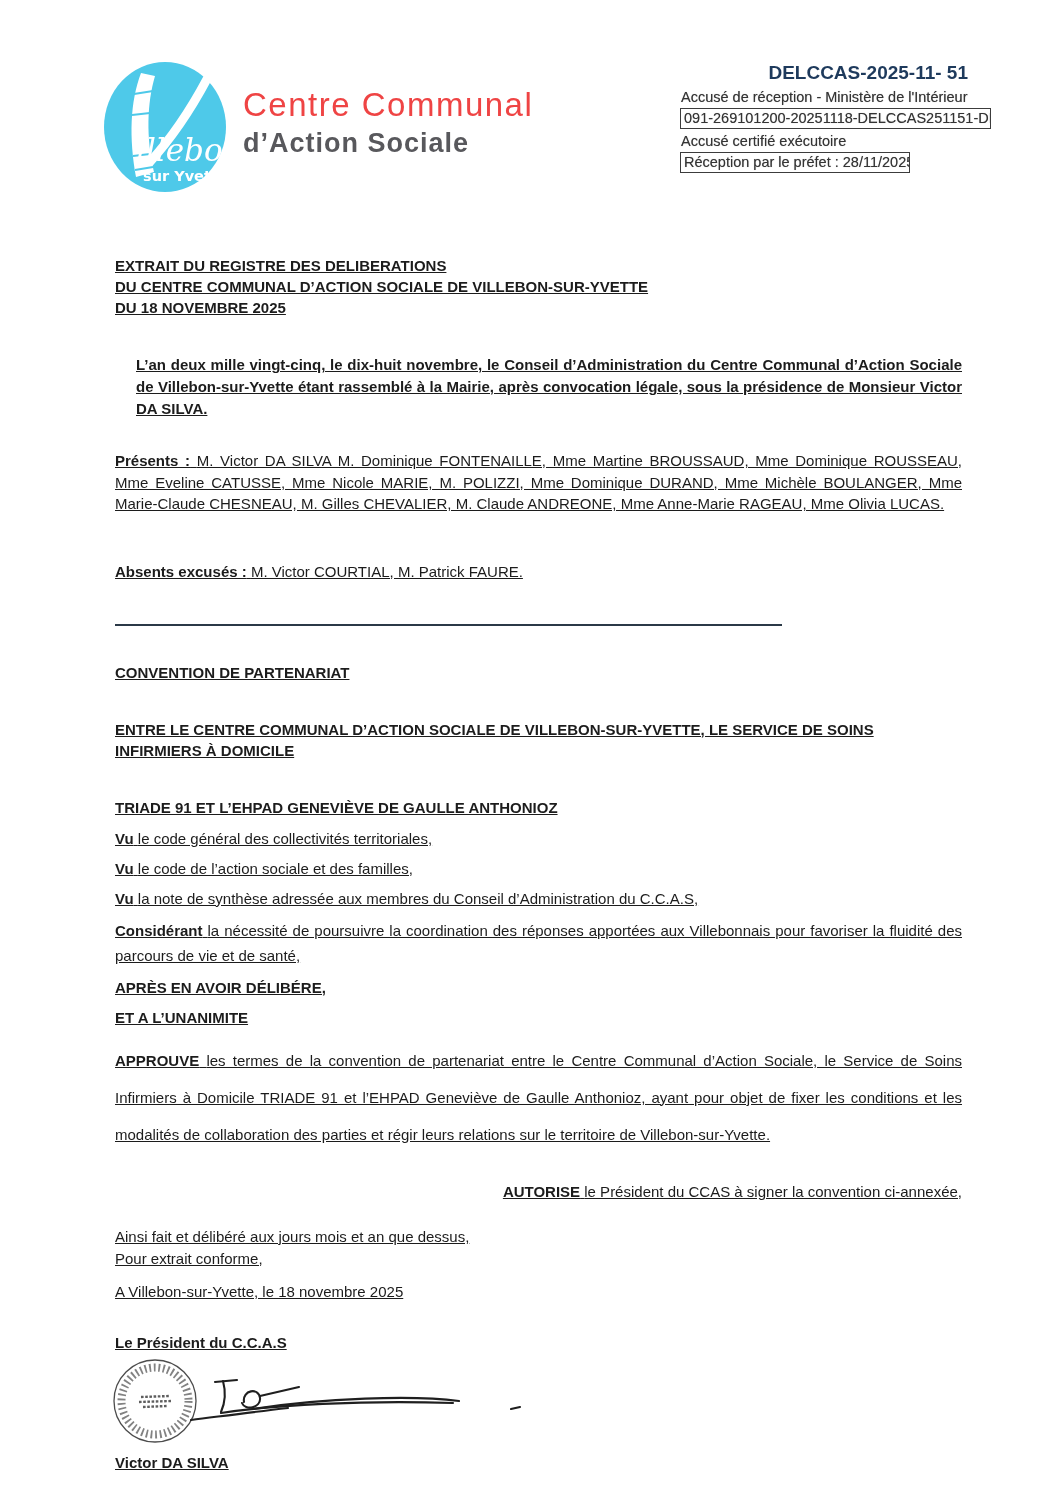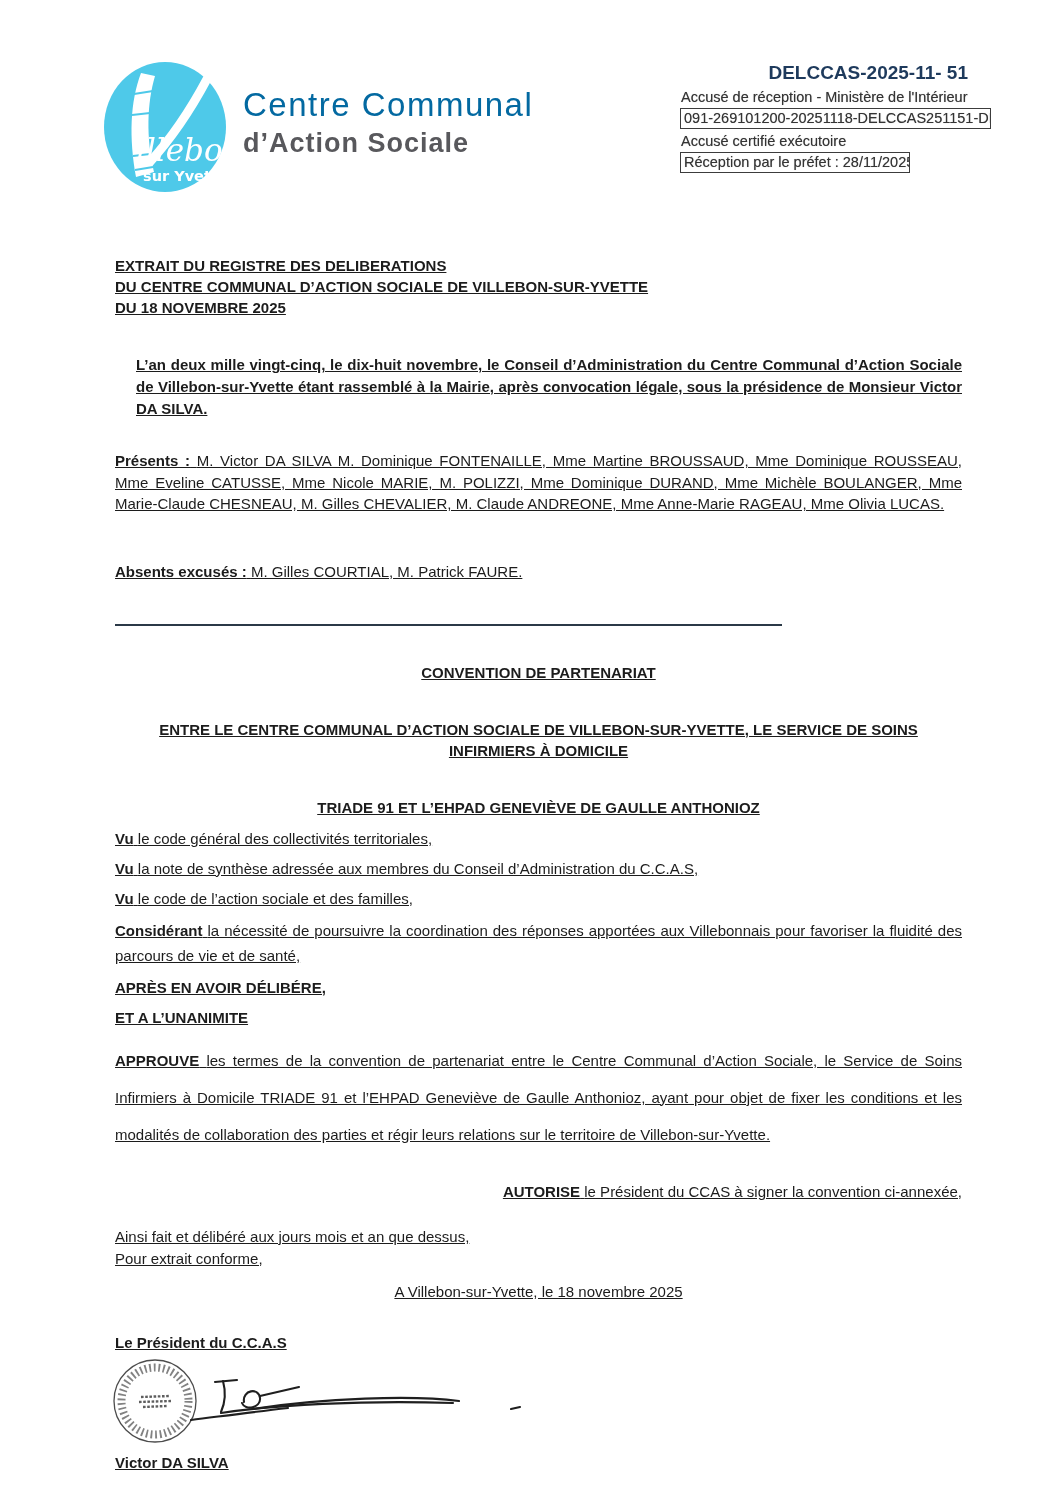--- a/index.html
+++ b/index.html
@@ -10,46 +10,46 @@
     width:1058px; height:1497px;
     margin:0 auto;
     background:#ffffff;
     color:#1c1c1c;
     overflow:hidden;
   }
   
   .header { position:relative; height:255px; }
   .logo-svg { position:absolute; left:103px; top:60px; }
   .org-name { position:absolute; left:243px; top:84px; line-height:1.28; }
-  .org-line1 { font-size:33px; color:#0369a1; letter-spacing:1.5px; font-weight:400; }
+  .org-line1 { font-size:33px; color:#ef4444; letter-spacing:1.5px; font-weight:400; }
   .org-line2 { font-size:27px; color:#58585c; letter-spacing:1px; font-weight:700; }
   .receipt { position:absolute; left:680px; top:62px; width:312px; font-size:14.5px; color:#343434; text-shadow:0 0 0.7px rgba(60,60,60,.55); }
   .receipt-ref { font-size:19px; font-weight:700; color:#1e3a5c; text-align:right; padding-right:24px; margin-bottom:5px; text-shadow:none; }
   .receipt-line { margin:2px 0 3px 1px; white-space:nowrap; }
   .receipt-box { border:1px solid #3c3c3c; padding:1px 3px 2px 3px; margin:3px 0 4px 0; white-space:nowrap; overflow:hidden; }
   .receipt-box.b1 { width:311px; }
   .receipt-box.b2 { width:230px; }
   
   .doc { margin:0 96px 0 115px; font-size:15px;text-decoration:underline; }
   .title-block { font-weight:700; line-height:21px; margin-bottom:36px; }
   .p-intro { font-weight:700; text-align:justify; line-height:22px; margin-bottom:30px;margin-left:21px; }
   .p-presents { text-align:justify; line-height:21.5px; margin-bottom:46px; }
   .p-absents { margin-bottom:42px; line-height:21px; }
   .lead { font-weight:700; }
   .separator { border-top:2px solid #2b3947; width:667px; height:0; margin-bottom:7px; }
-  .conv-title { text-align:center; font-weight:700; line-height:21px; margin-bottom:10px;margin-top:36px; }
+  .conv-title { font-weight:700; line-height:21px; margin-bottom:10px;margin-top:36px; }
   .conv-title.t2 { margin-bottom:9px; }
   .p-vu { line-height:21px; margin-bottom:9px; }
   .p-considerant { text-align:justify; line-height:25px; margin-top:3px; margin-bottom:4px; }
   .p-resolution { line-height:21px; margin-top:9px; margin-bottom:9px; font-weight:700; }
   .p-approuve { text-align:justify; line-height:37px; margin-top:14px; margin-bottom:10px; }
   .p-autorise { line-height:21px; margin-top:28px;text-align:right; }
   .p-closing { line-height:22px; }
   .p-closing.c1 { margin-top:24px; }
-  .p-closing.c3 { margin-top:11px;text-align:center; }
+  .p-closing.c3 { margin-top:11px; }
   .sig-role { font-weight:700; margin-top:31px; }
   .sig-svg { display:block; margin-top:5px; margin-left:-12px; }
   .sig-name { font-weight:700; margin-top:6px; }
 </style>
 </head>
 <body>
 
 <div class="page">
 
   <div class="header">
@@ -87,40 +87,40 @@
 
     <p class="p-intro">L’an deux mille vingt-cinq, le dix-huit novembre, le Conseil d’Administration du Centre Communal d’Action Sociale de Villebon-sur-Yvette étant rassemblé à la Mairie, après convocation légale, sous la présidence de Monsieur Victor DA SILVA.</p>
 
     <p class="p-presents">
       <span class="lead">Présents :</span>
       <span>M. Victor DA SILVA M. Dominique FONTENAILLE, Mme Martine BROUSSAUD, Mme Dominique ROUSSEAU, Mme Eveline CATUSSE, Mme Nicole MARIE, M. POLIZZI, Mme Dominique DURAND, Mme Michèle BOULANGER, Mme Marie-Claude CHESNEAU, M. Gilles CHEVALIER, M. Claude ANDREONE, Mme Anne-Marie RAGEAU, Mme Olivia LUCAS.</span>
     </p>
 
     <p class="p-absents">
       <span class="lead">Absents excusés :</span>
-      <span>M. Gilles COURTIAL, M. Patrick FAURE.</span>
+      <span>M. Victor COURTIAL, M. Patrick FAURE.</span>
     </p>
 
     <div class="separator"></div>
 
     <div class="conv-title t1">CONVENTION DE PARTENARIAT</div>
     <div class="conv-title t2">ENTRE LE CENTRE COMMUNAL D’ACTION SOCIALE DE VILLEBON-SUR-YVETTE, LE SERVICE DE SOINS INFIRMIERS À DOMICILE</div>
     <div class="conv-title t3">TRIADE 91 ET L’EHPAD GENEVIÈVE DE GAULLE ANTHONIOZ</div>
 
     <p class="p-vu">
       <span class="lead">Vu</span>
       <span>le code général des collectivités territoriales,</span>
     </p>
     <p class="p-vu">
       <span class="lead">Vu</span>
-      <span>la note de synthèse adressée aux membres du Conseil d’Administration du C.C.A.S,</span>
+      <span>le code de l’action sociale et des familles,</span>
     </p>
     <p class="p-vu">
       <span class="lead">Vu</span>
-      <span>le code de l’action sociale et des familles,</span>
+      <span>la note de synthèse adressée aux membres du Conseil d’Administration du C.C.A.S,</span>
     </p>
 
     <p class="p-considerant">
       <span class="lead">Considérant</span>
       <span>la nécessité de poursuivre la coordination des réponses apportées aux Villebonnais pour favoriser la fluidité des parcours de vie et de santé,</span>
     </p>
 
     <p class="p-resolution">APRÈS EN AVOIR DÉLIBÉRE,</p>
     <p class="p-resolution">ET A L’UNANIMITE</p>
 

